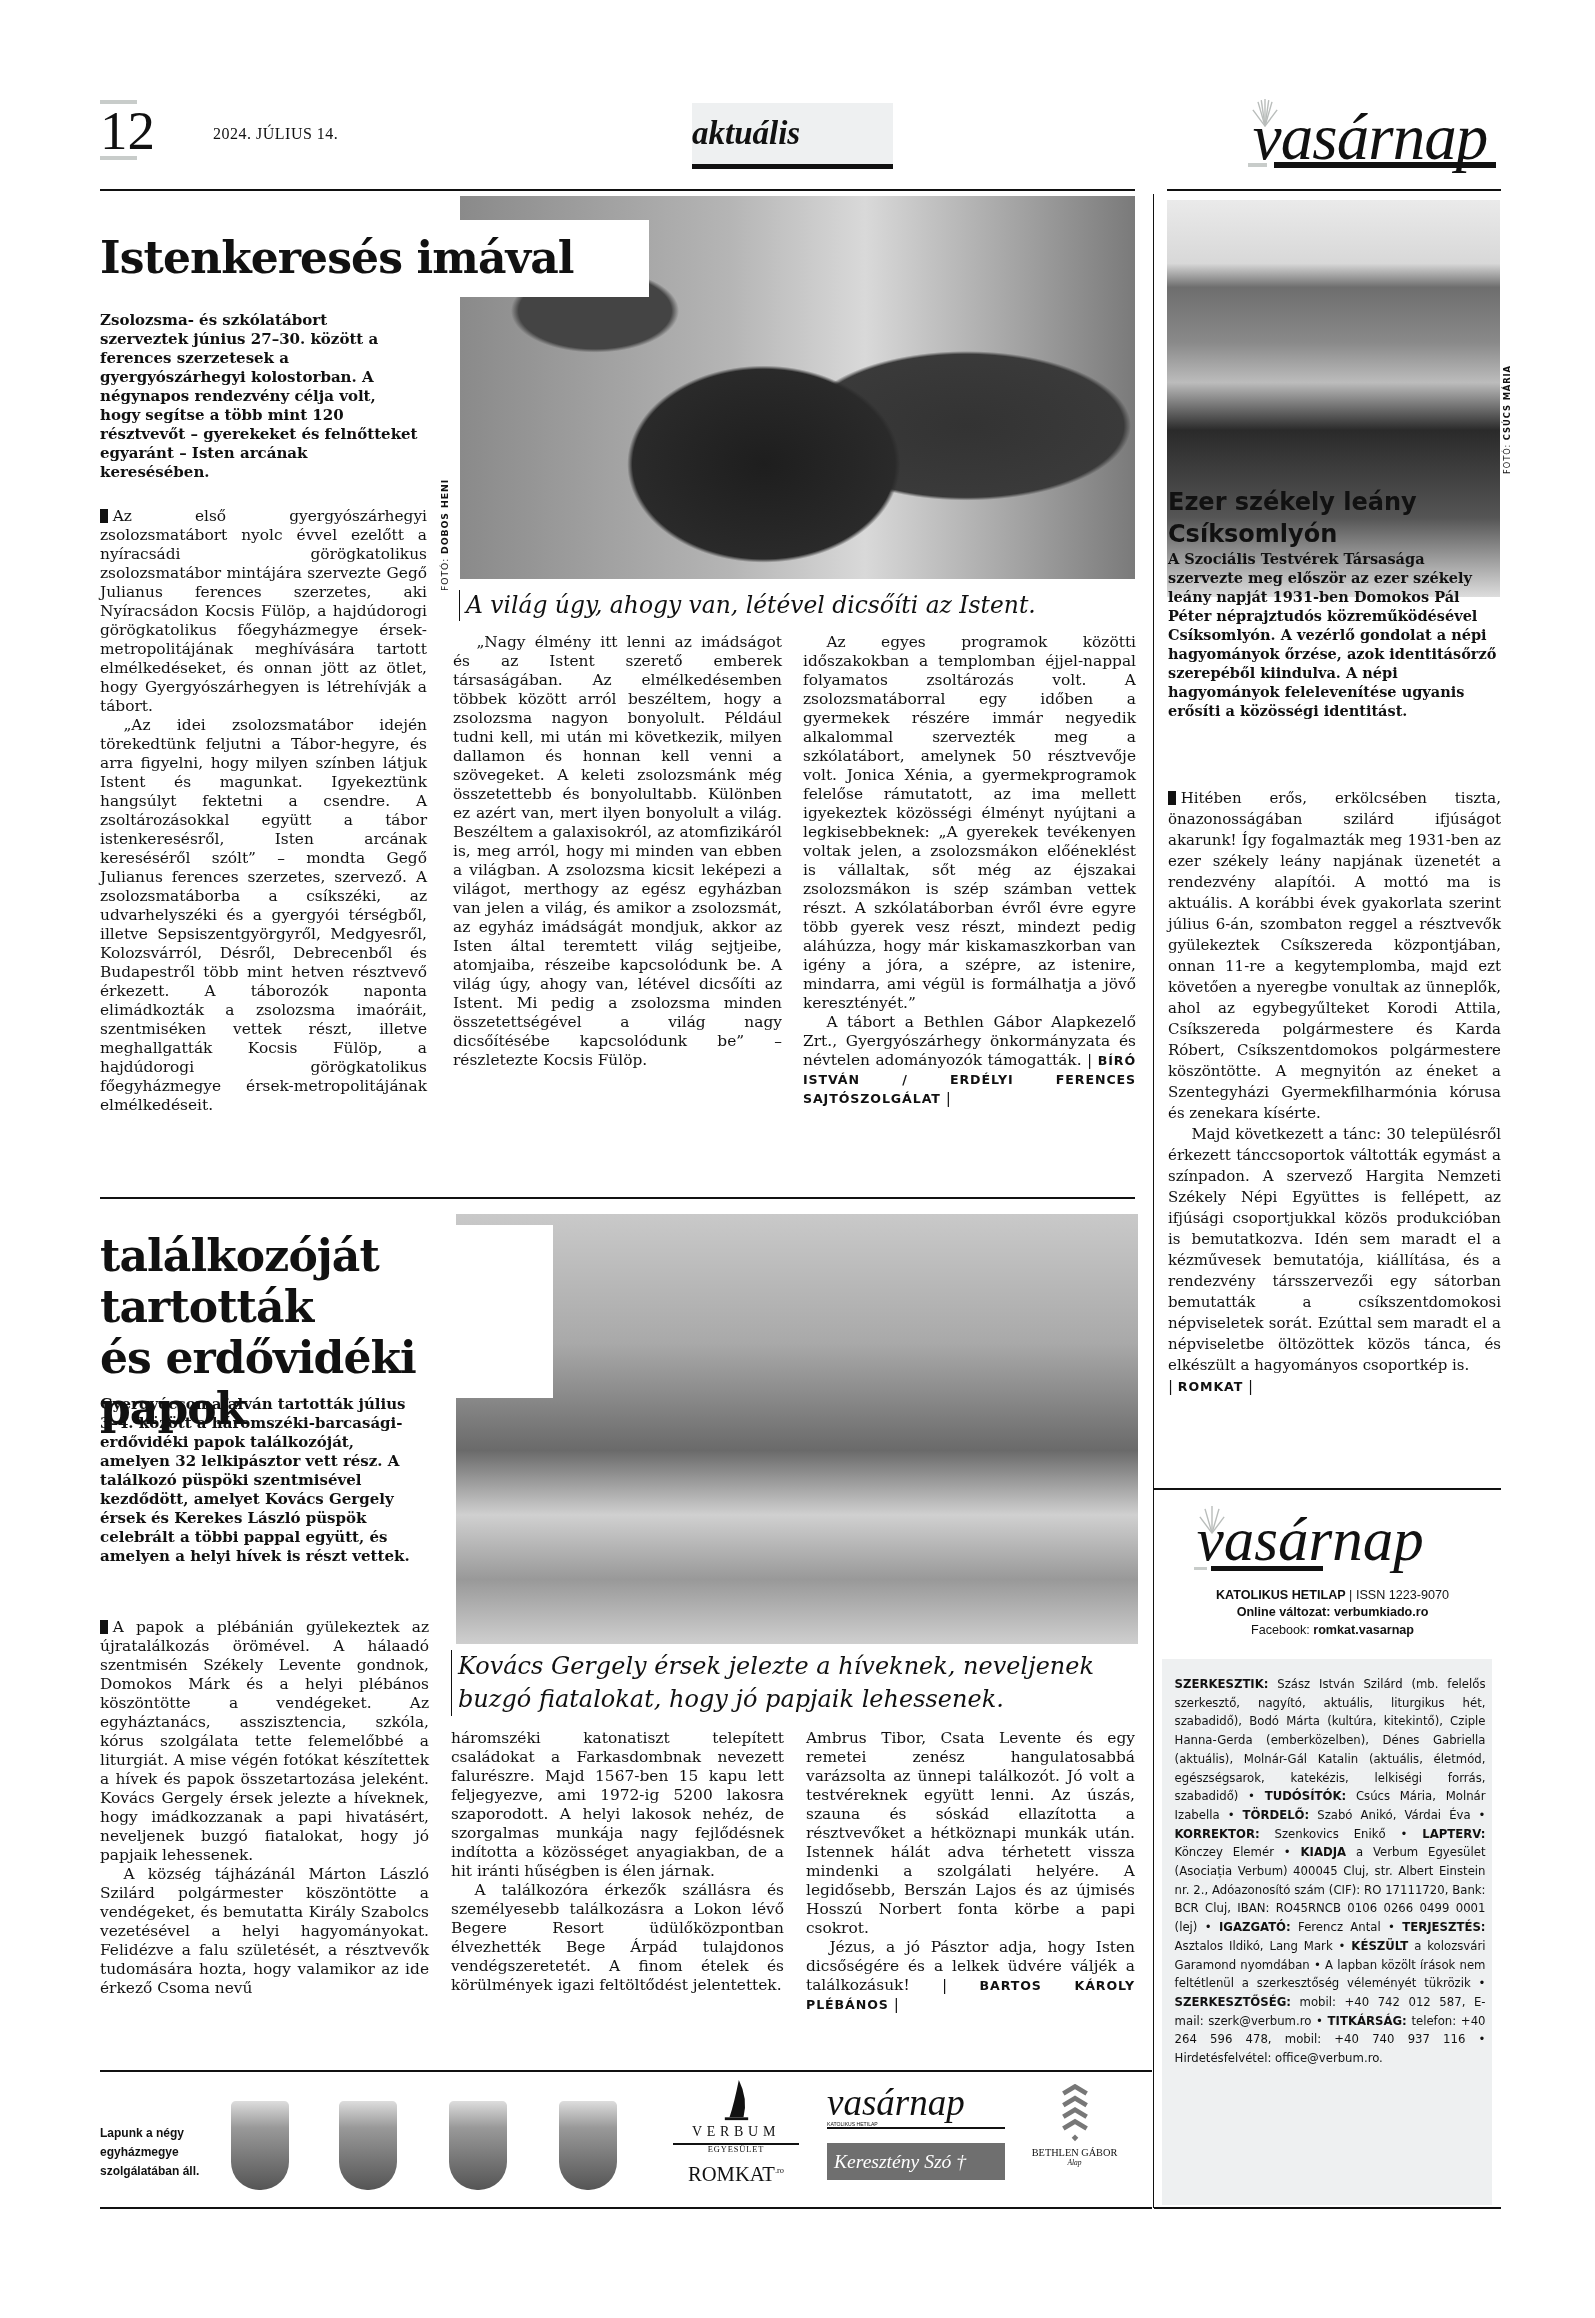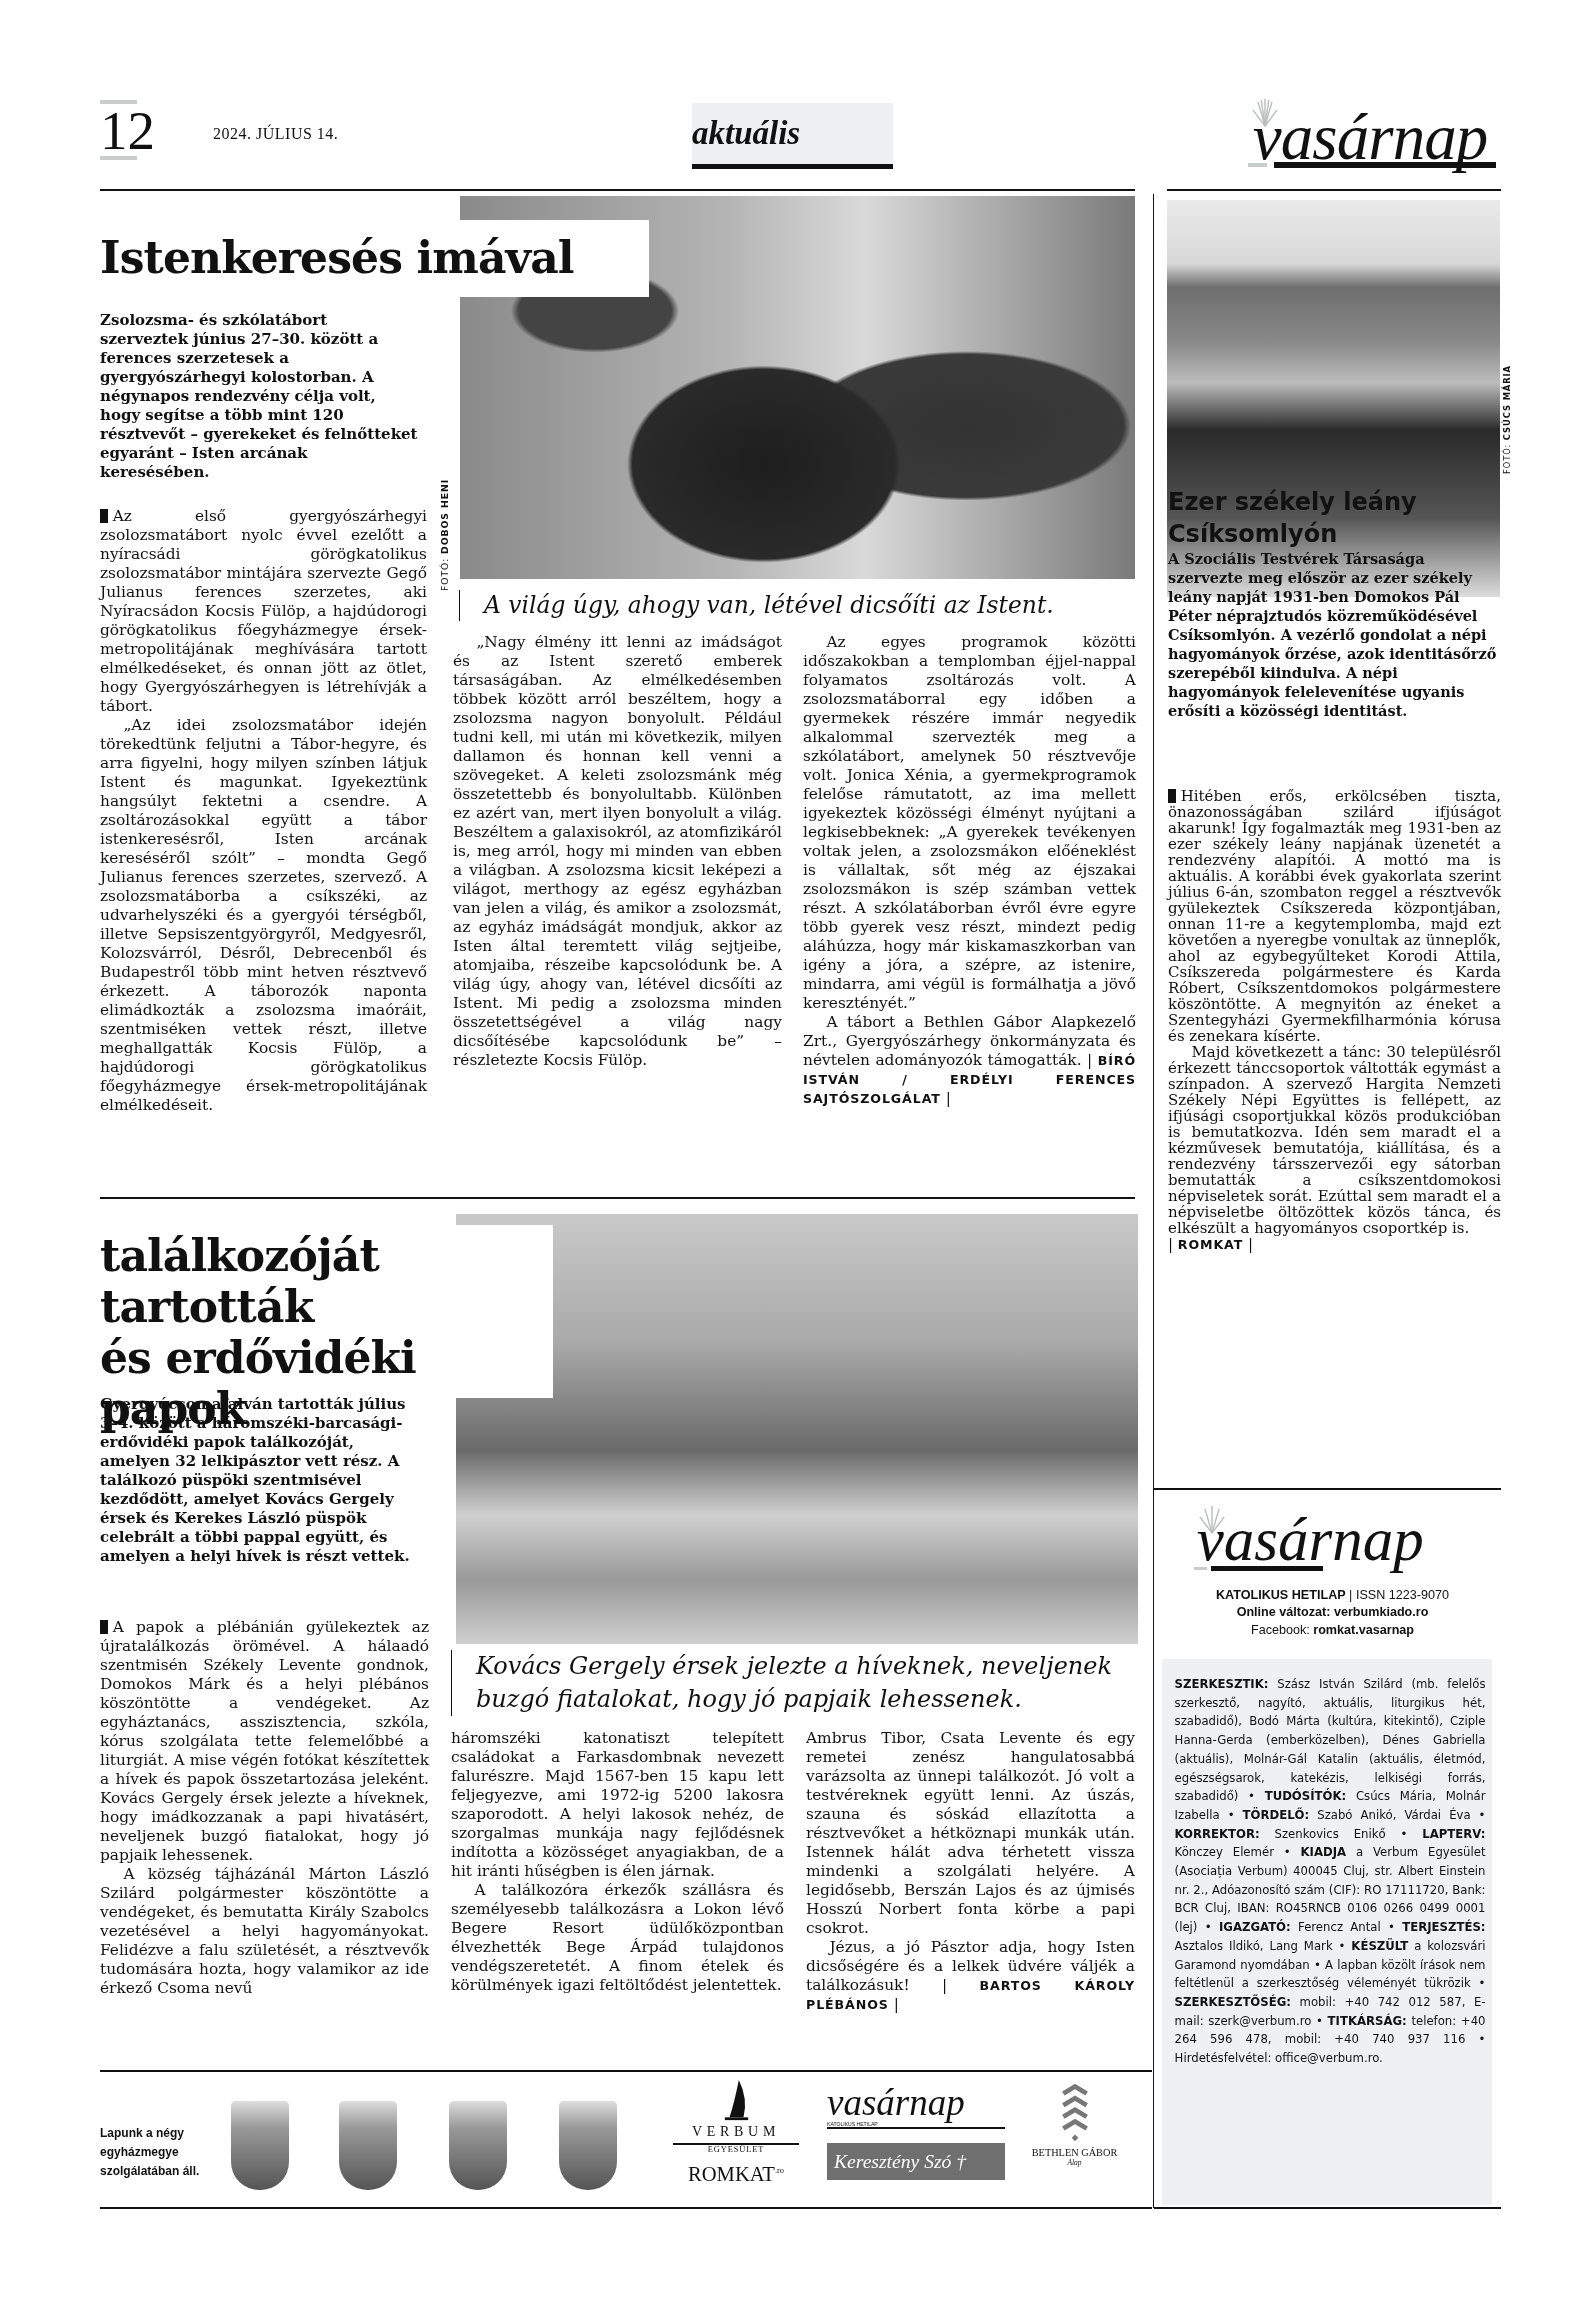--- a/index.html
+++ b/index.html
@@ -29,21 +29,21 @@
      linear-gradient(180deg,#c9c9c9 0,#a9a9a9 30%,#6a6a6a 55%,#d0d0d0 70%,#999 85%,#cfcfcf 100%);}
   .title-box{background:#fff;}
   h1,h2,h3{margin:0;}
   .h1{font-family:"DejaVu Serif",serif;font-weight:bold;font-size:44px;line-height:51px;letter-spacing:-0.9px;}
   .lead{font-weight:bold;font-size:15px;line-height:19px;}
   .body{font-size:15.4px;line-height:19px;text-align:justify;hyphens:auto;}
   .body p{margin:0;text-indent:23.4px;}
   .body p.first{text-indent:0;}
   .sq{display:inline-block;width:8px;height:14px;background:#111;margin-right:4.7px;vertical-align:-1.9px;}
   .byline{font-family:"DejaVu Sans",sans-serif;font-weight:bold;font-size:12.6px;letter-spacing:0.9px;}
-  .pull{font-style:italic;font-size:24px;line-height:33px;font-family:"DejaVu Serif",serif;border-left:1.4px solid #111;padding-left:24px;}
+  .pull{font-style:italic;font-size:24px;line-height:33px;font-family:"DejaVu Serif",serif;border-left:1.4px solid #111;padding-left:6px;}
   .credit{font-family:"DejaVu Sans",sans-serif;font-size:9.3px;letter-spacing:0.9px;writing-mode:vertical-rl;transform:rotate(180deg);white-space:nowrap;}
   .credit b{font-weight:bold;}
   .side-h{font-family:"DejaVu Sans",sans-serif;font-weight:bold;font-size:24px;line-height:32px;}
   .side-lead{font-weight:bold;font-size:14.5px;line-height:19px;}
   .imp-logo{font-family:"Liberation Serif",serif;font-style:italic;font-size:61px;line-height:56px;}
   .imp-meta{font-family:"Liberation Sans",sans-serif;font-size:12.6px;line-height:17.3px;text-align:center;}
   .imp-box{background:#eef0f1;font-family:"DejaVu Sans",sans-serif;font-size:11.7px;line-height:18.7px;text-align:justify;padding:16px 6.5px 14px 12.6px;box-sizing:border-box;}
   .coat{width:58px;height:89px;border-radius:4.7px 4.7px 28px 28px;background:linear-gradient(180deg,#ddd 0,#999 30%,#555 100%);}
   .logo-txt{font-family:"Liberation Serif",serif;text-align:center;}
 </style>
@@ -129,21 +129,21 @@
 <div class="abs body" style="left:806px;top:1729px;width:329px;">
   <p class="first">Ambrus Tibor, Csata Levente és egy remetei zenész hangulatosabbá varázsolta az ünnepi találkozót. Jó volt a testvéreknek együtt lenni. Az úszás, szauna és sóskád ellazította a résztvevőket a hétköznapi munkák után. Istennek hálát adva térhetett vissza mindenki a szolgálati helyére. A legidősebb, Berszán Lajos és az újmisés Hosszú Norbert fonta körbe a papi csokrot.</p>
   <p><span>Jézus, a jó Pásztor adja, hogy Isten dicsőségére és a lelkek üdvére váljék a találkozásuk!</span> | <span class="byline">BARTOS KÁROLY PLÉBÁNOS</span> |</p>
 </div>
 
 <div class="abs photo2"></div>
 <div class="abs credit" style="left:1502px;top:365px;font-size:8.4px;"><span>FOTÓ:</span> <b>CSÚCS MÁRIA</b></div>
 
 <h3 class="abs side-h" style="left:1168px;top:486px;width:327px;">Ezer székely leány Csíksomlyón</h3>
 <div class="abs side-lead serif" style="left:1168px;top:549px;width:332px;">A Szociális Testvérek Társasága szervezte meg először az ezer székely leány napját 1931-ben Domokos Pál Péter néprajztudós közreműködésével Csíksomlyón. A vezérlő gondolat a népi hagyományok őrzése, azok identitásőrző szerepéből kiindulva. A népi hagyományok felelevenítése ugyanis erősíti a közösségi identitást.</div>
-<div class="abs body" style="left:1168px;top:788px;width:333px;font-size:15px;line-height:16px;">
+<div class="abs body" style="left:1168px;top:788px;width:333px;font-size:15px;line-height:21px;">
   <p class="first"><span class="sq"></span><span>Hitében erős, erkölcsében tiszta, önazonosságában szilárd ifjúságot akarunk! Így fogalmazták meg 1931-ben az ezer székely leány napjának üzenetét a rendezvény alapítói. A mottó ma is aktuális. A korábbi évek gyakorlata szerint július 6-án, szombaton reggel a résztvevők gyülekeztek Csíkszereda központjában, onnan 11-re a kegytemplomba, majd ezt követően a nyeregbe vonultak az ünneplők, ahol az egybegyűlteket Korodi Attila, Csíkszereda polgármestere és Karda Róbert, Csíkszentdomokos polgármestere köszöntötte. A megnyitón az éneket a Szentegyházi Gyermekfilharmónia kórusa és zenekara kísérte.</span></p>
   <p>Majd következett a tánc: 30 településről érkezett tánccsoportok váltották egymást a színpadon. A szervező Hargita Nemzeti Székely Népi Együttes is fellépett, az ifjúsági csoportjukkal közös produkcióban is bemutatkozva. Idén sem maradt el a kézművesek bemutatója, kiállítása, és a rendezvény társszervezői egy sátorban bemutatták a csíkszentdomokosi népviseletek sorát. Ezúttal sem maradt el a népviseletbe öltözöttek közös tánca, és elkészült a hagyományos csoportkép is.</p>
   <p class="first">| <span class="byline">ROMKAT</span> |</p>
 </div>
 
 <div class="abs rule" style="left:1154px;top:1488px;width:347px;height:1.9px"></div>
 
 <div class="abs" style="left:1192px;top:1505px;width:262px;height:70px;">
   <svg class="sun" style="left:5.6px;top:0;" viewBox="0 0 60 70">
     <g stroke="#b9bdbb" stroke-width="3">

